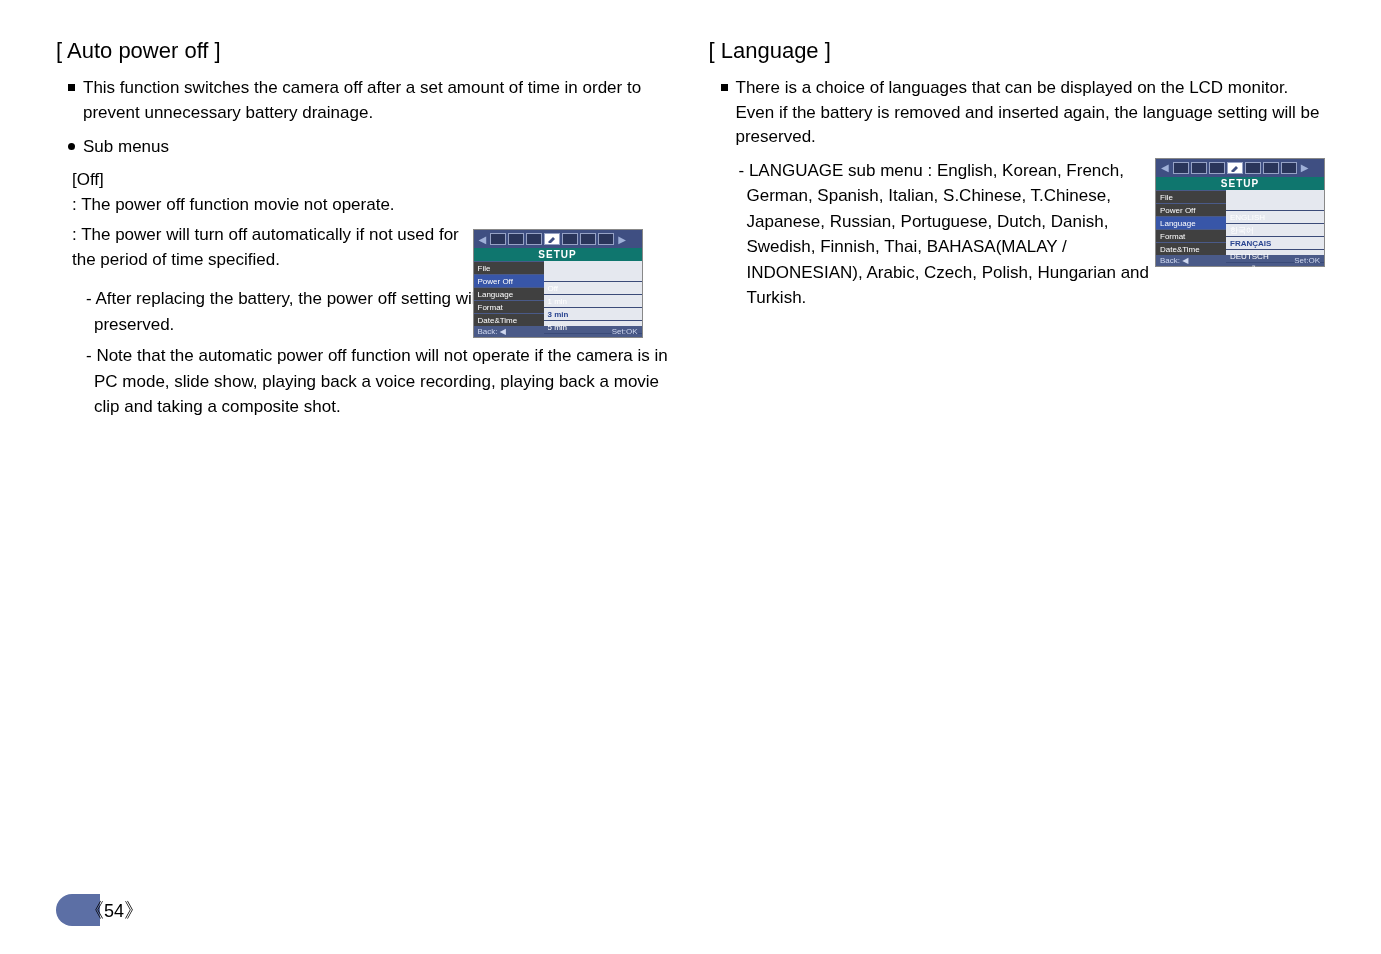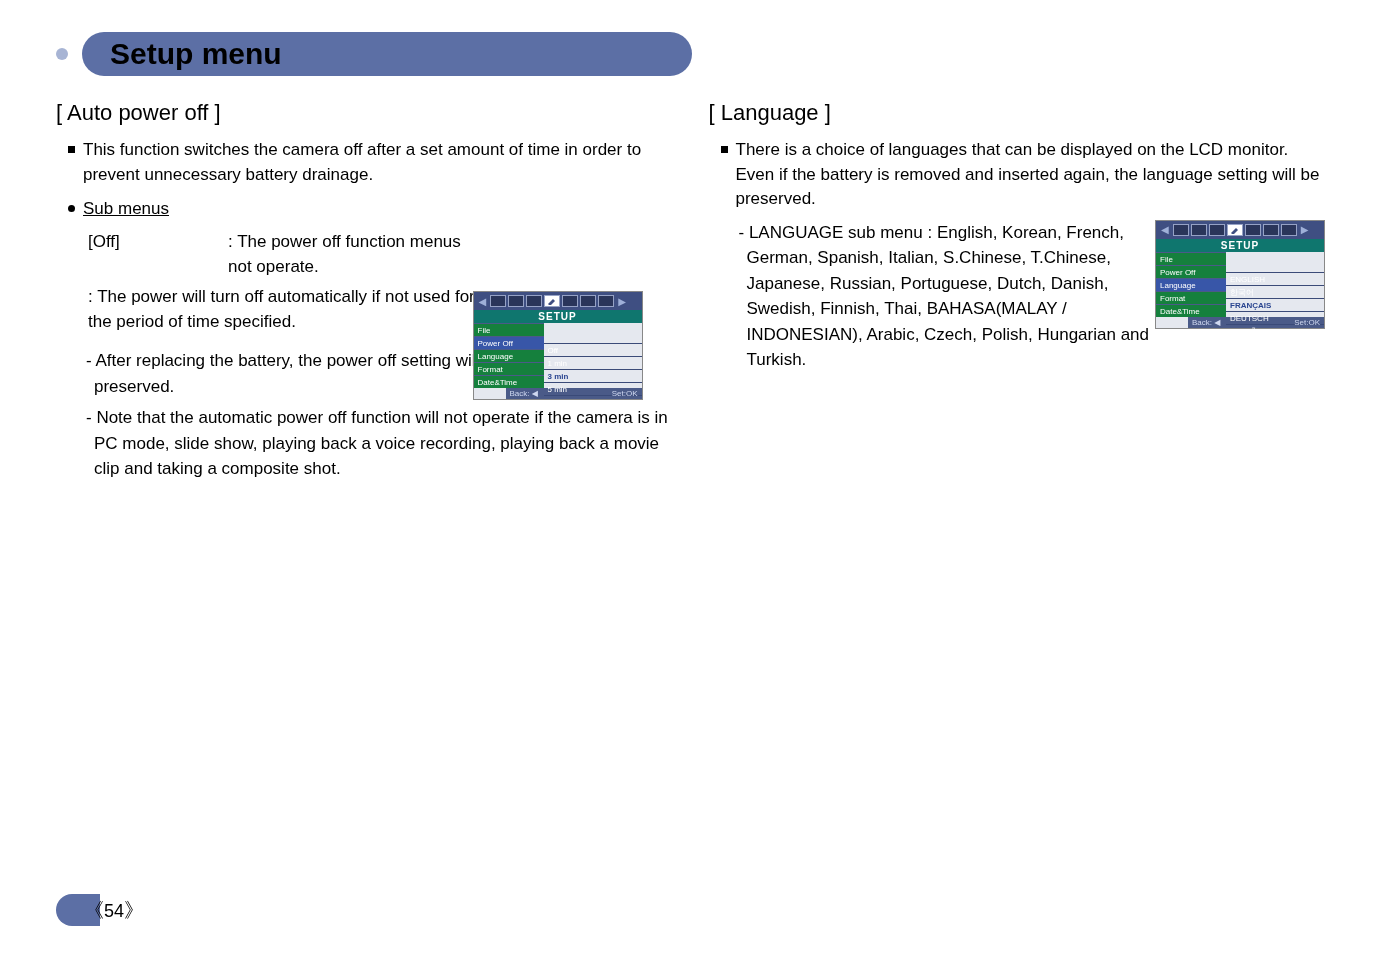--- a/index.html
+++ b/index.html
@@ -10,44 +10,44 @@
   .title-track { position: relative; height: 44px; flex: 0 0 610px; display: flex; align-items: center; }
   .title-bg { position: absolute; left: 0; top: 0; width: 610px; height: 44px; background: #5c6fa5; border-radius: 22px; }
   .title-text { position: relative; font-size: 30px; font-weight: bold; color: #000; margin-left: 28px; }
   .columns { display: flex; gap: 36px; }
   .col { flex: 1 1 0; position: relative; }
   .section-head { font-size: 22px; margin: 6px 0 10px 0; font-weight: normal; }
   .bulleted { display: flex; align-items: flex-start; margin: 12px 0 8px 12px; }
   .sq { width: 7px; height: 7px; background: #000; margin-top: 8px; margin-right: 8px; flex-shrink: 0; }
   .rd { width: 7px; height: 7px; background: #000; border-radius: 50%; margin-top: 8px; margin-right: 8px; flex-shrink: 0; }
   .btxt { font-size: 17px; line-height: 1.45; }
-  .subitem { display: flex; margin-left: 32px; margin-bottom: 6px; }
+  .subitem { display: flex; margin-left: 16px; margin-bottom: 6px; flex-direction: column; }
   .subkey { font-size: 17px; line-height: 1.45; min-width: 140px; }
   .subdesc { font-size: 17px; line-height: 1.45; }
   .dash-item { font-size: 17px; line-height: 1.5; margin: 6px 0 6px 30px; text-indent: -8px; padding-left: 8px; }
 
   .camera-ui {
     width: 170px; border: 1px solid #888; background: #e5e8ef;
     font-size: 9px; color: #fff;
   }
   .camera-ui.abs1 { position: absolute; right: 30px; top: 94px; }
 
   .camera-ui.abs2 { width: 170px; }
   .cam-tabs { display: flex; align-items: center; height: 18px; background: #3f4f82; padding: 0 3px; gap: 2px; }
   .tab-icon { width: 16px; height: 12px; background: #2a355a; border: 1px solid #96a2c5; display: flex; align-items: center; justify-content: center; }
   .tab-icon.active { background: #fff; }
   .tab-arrow { color: #9fb0d8; font-size: 10px; padding: 0 2px; }
   .cam-title { background: #0f766e; text-align: center; font-weight: bold; font-size: 10px; padding: 1px 0; letter-spacing: 1px; }
   .cam-row { display: flex; height: 13px; line-height: 13px; }
-  .cam-row .l { width: 70px; padding-left: 4px; background: #15803d; border-top: 1px solid #4a5a88; font-size: 8px; }
+  .cam-row .l { width: 70px; padding-left: 4px; background: #404040; border-top: 1px solid #4a5a88; font-size: 8px; }
   .cam-row .r { flex: 1; padding-left: 4px; background: #4a5a88; border-top: 1px solid #3a4a78; font-size: 8px; margin-top: 20px; }
   .cam-row.sel .l { background: #3856a8; }
   .cam-row.sel .r { background: #2a4590; }
   .cam-row.hi .r { background: #22c55e; color: #2a4590; font-weight: bold; }
-  .cam-foot { display: flex; justify-content: space-between; background: #4a5a88; font-size: 8px; padding: 1px 4px; color: #cfd8f0; margin-left: 32px; }
+  .cam-foot { display: flex; justify-content: space-between; background: #4a5a88; font-size: 8px; padding: 1px 4px; color: #cfd8f0; }
   .svg-tiny { width: 10px; height: 8px; }
 
   .col-left-wrap { min-height: 380px; }
   .col-left-lowtext { max-width: 610px; }
 
   .right-flex { display: flex; align-items: flex-start; }
   .right-para { flex: 1; font-size: 17px; line-height: 1.5; margin-left: 30px; text-indent: -8px; padding-left: 8px; }
 
   .page-num {
     position: absolute; left: 56px; bottom: 28px; display: flex; align-items: center; text-align: right;
@@ -57,47 +57,40 @@
     position: relative; margin-right: -16px;
   }
   .pn-text { font-size: 18px; color: #000; position: relative; z-index: 2; }
   .pn-angle { font-size: 20px; }
 </style>
 </head>
 <body>
 
 <div class="page">
 
-  <div class="title-bar">
-    <div class="bullet-dot"></div>
-    <div class="title-track">
-      <div class="title-bg"></div>
-      <div class="title-text">Setup menu</div>
-    </div>
-  </div>
 
   <div class="columns">
 
     <div class="col col-left-wrap">
       <div class="section-head">[ Auto power off ]</div>
 
       <div class="bulleted">
         <div class="sq"></div>
         <div class="btxt">This function switches the camera off after a set amount of time in order to prevent unnecessary battery drainage.</div>
       </div>
 
       <div style="position:relative;">
-        <div class="bulleted" style="margin-top:10px;text-decoration:underline;">
+        <div class="bulleted" style="margin-top:10px;">
           <div class="rd"></div>
           <div class="btxt">Sub menus</div>
         </div>
 
         <div class="subitem" style="max-width:400px;">
           <div class="subkey">[Off]</div>
-          <div class="subdesc">: The power off function menus not operate.</div>
+          <div class="subdesc">: The power off function movie not operate.</div>
         </div>
         <div class="subitem" style="max-width:400px;">
           <div class="subdesc">: The power will turn off automatically if not used for the period of time specified.</div>
         </div>
 
         <div class="camera-ui abs1">
           <div class="cam-tabs">
             <span class="tab-arrow">◀</span>
             <div class="tab-icon"></div>
             <div class="tab-icon"></div>

